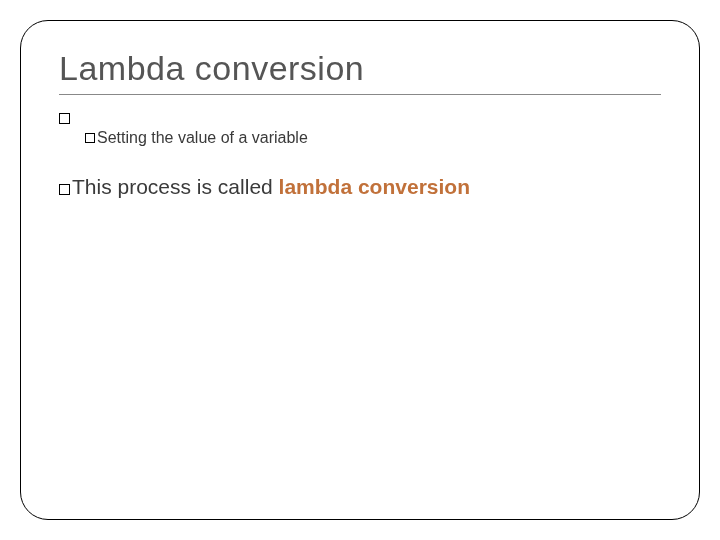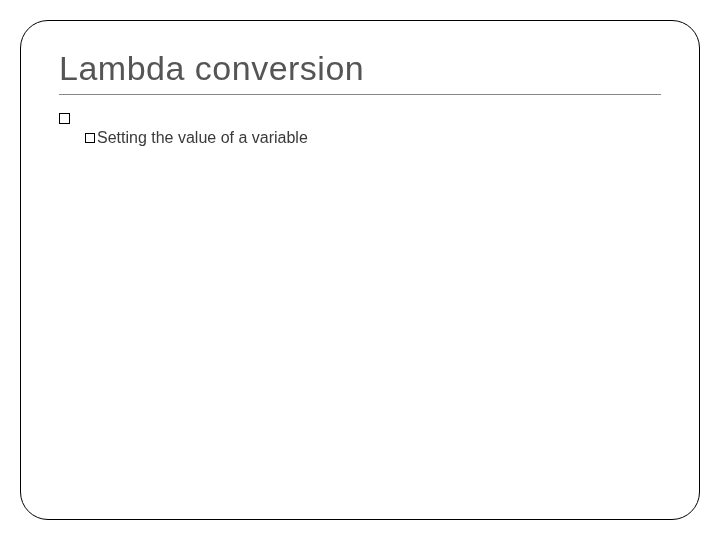--- a/index.html
+++ b/index.html
@@ -80,13 +80,16 @@
   <div class="lvl1">
     <span class="bullet-sq"></span>
   </div>
 
   <div class="lvl2">
     <span class="bullet-sq small"></span><span class="t2">Setting the value of a variable</span>
   </div>
 
   <div class="gap"></div>
 
+  <div class="lvl1">
+    <span class="bullet-sq"></span><span class="t1"><span>This process is called </span><span class="accent">lambda conversion</span></span>
+  </div>
 </div>
 
 </body></html>

